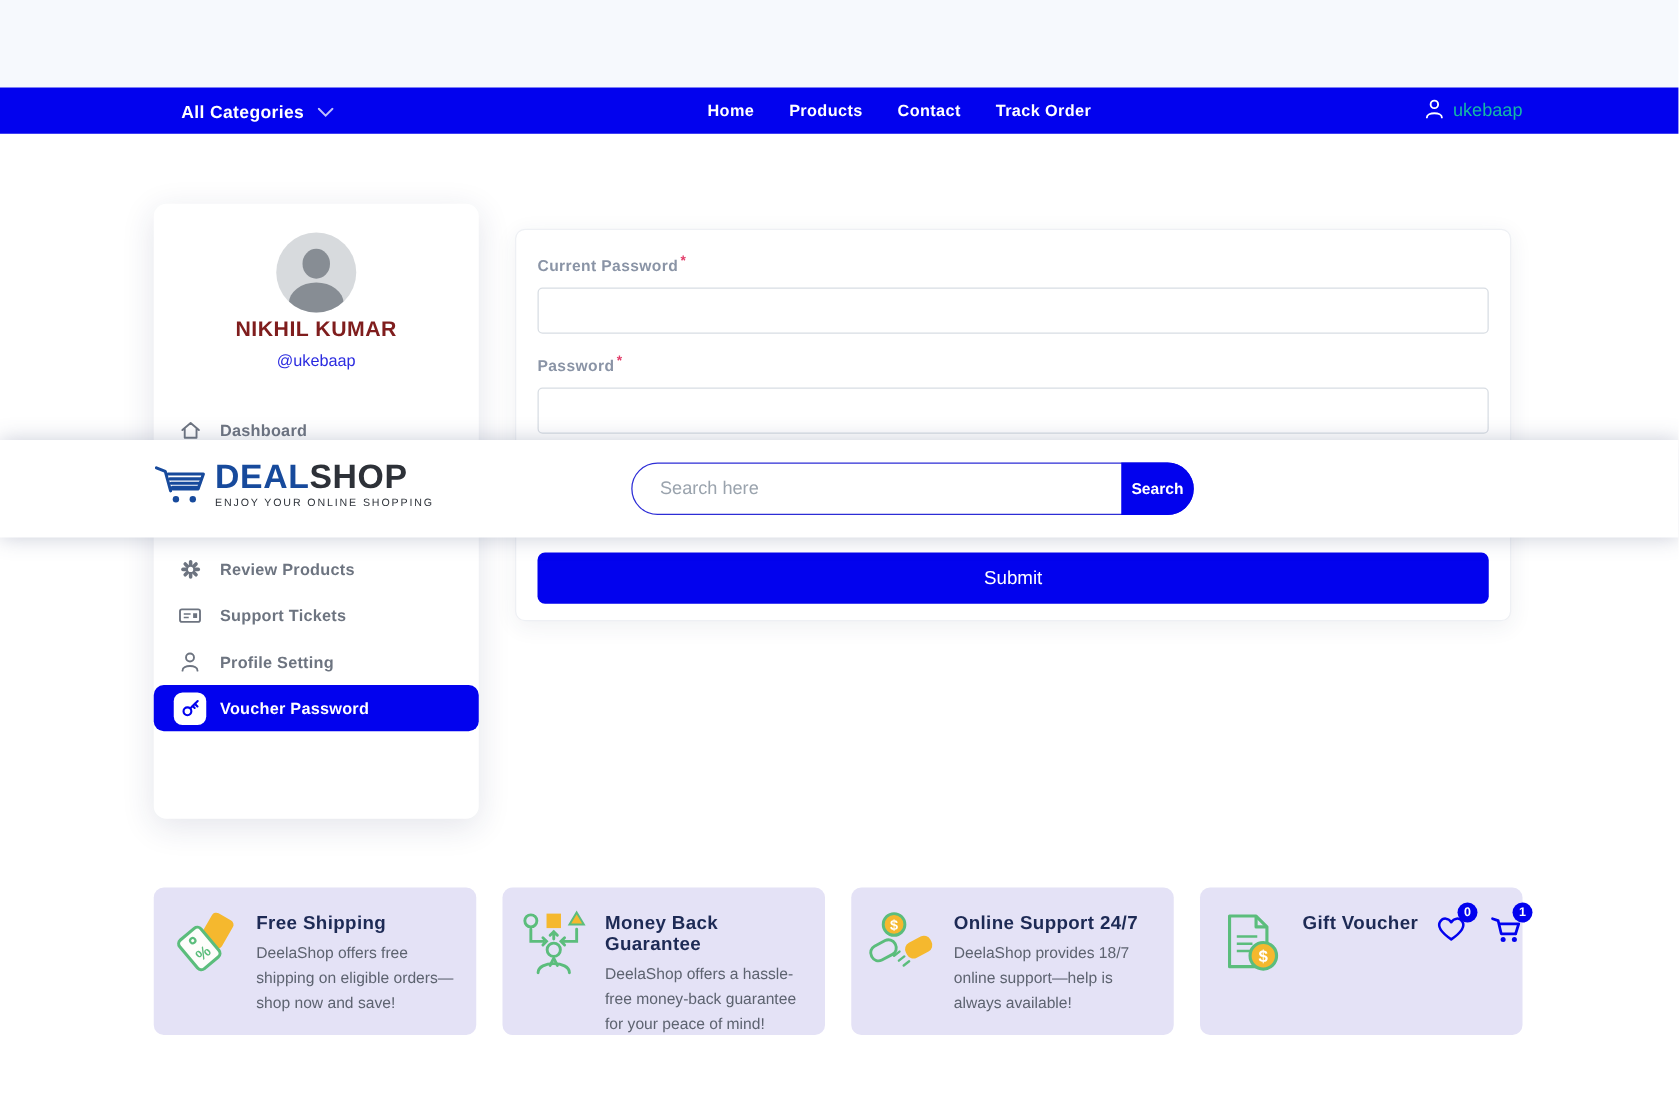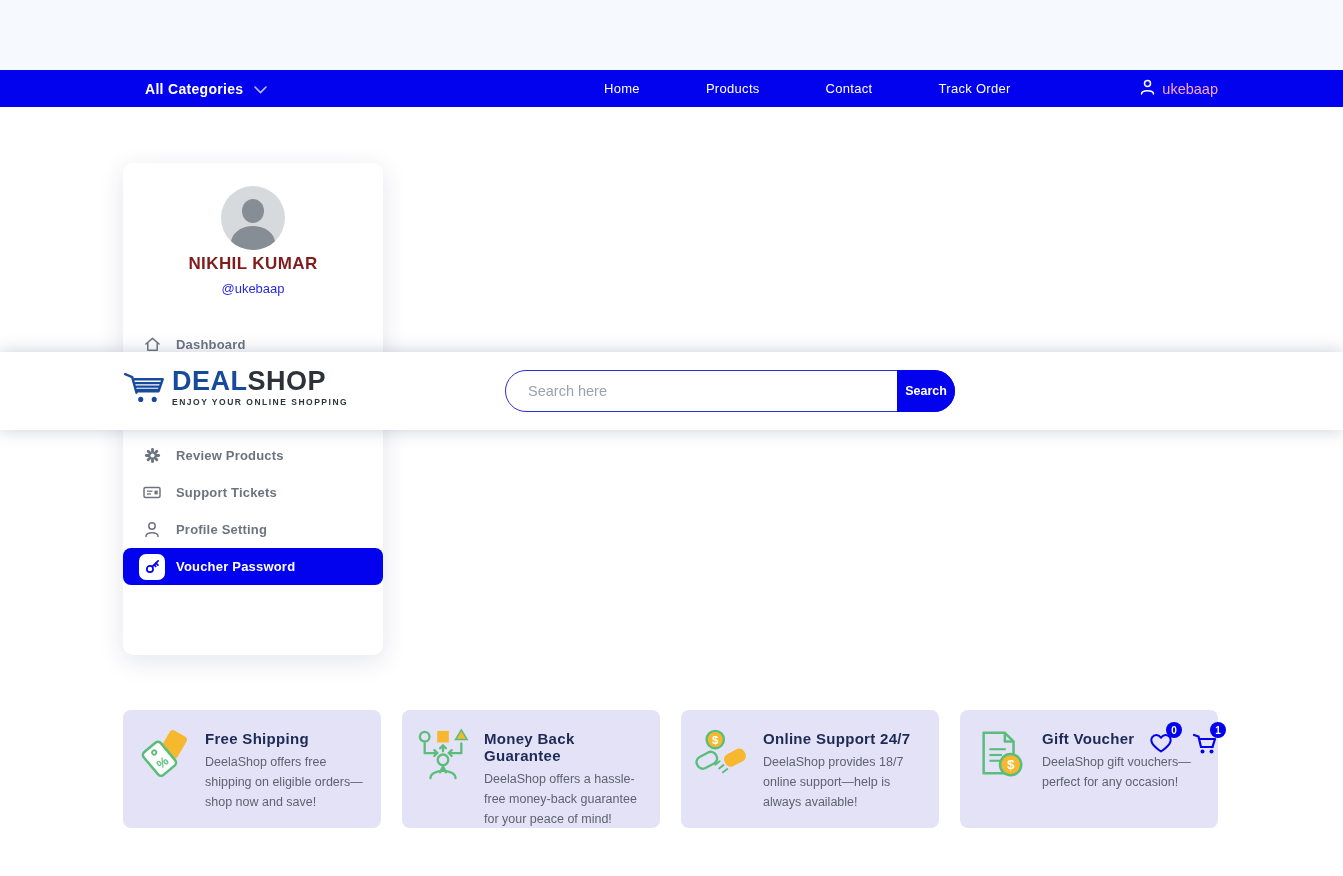--- a/index.html
+++ b/index.html
@@ -10,22 +10,22 @@
   }
   html,body{margin:0;padding:0;}
   body{font-family:"Liberation Sans", sans-serif; background:#fff;}
   .page{position:relative;width:1343px;height:876px;overflow:hidden;background:#fff;}
 
   
   .top-strip{position:absolute;top:0;left:0;width:100%;height:70px;background:#f6f9fd;}
   .navbar{position:absolute;top:70px;left:0;width:100%;height:37px;background:var(--blue);}
   .nav-categories{position:absolute;left:145px;top:0;height:37px;display:flex;align-items:center;gap:11px;color:#fff;font-weight:bold;font-size:14px;letter-spacing:.3px;cursor:pointer;}
   .nav-links{position:absolute;left:566px;top:0;height:37px;display:flex;align-items:center;gap:28px;}
-  .nav-link{color:#fff;font-weight:normal;font-size:13px;letter-spacing:.3px;cursor:pointer;margin-left:38px;}
-  .nav-user{position:absolute;right:125px;top:0;height:37px;display:flex;align-items:center;gap:7px;color:#f9a8d4;font-size:14.5px;cursor:pointer;}
+  .nav-link{color:#fff;font-weight:bold;font-size:13px;letter-spacing:.3px;cursor:pointer;}
+  .nav-user{position:absolute;right:125px;top:0;height:37px;display:flex;align-items:center;gap:7px;color:#14b8a6;font-size:14.5px;cursor:pointer;}
 
   
   .sidebar{position:absolute;left:123px;top:163px;width:260px;height:492px;background:#fff;border-radius:10px;box-shadow:0 6px 26px rgba(30,40,90,.12);z-index:5;}
   .avatar{width:64px;height:64px;border-radius:50%;background:#d7dadd;margin:23px auto 0;position:relative;overflow:hidden;}
   .avatar::before{content:"";position:absolute;top:13px;left:50%;transform:translateX(-50%);width:22px;height:24px;border-radius:50%;background:#878d94;}
   .avatar::after{content:"";position:absolute;top:40px;left:50%;transform:translateX(-50%);width:44px;height:34px;border-radius:50%;background:#878d94;}
   .profile-name{text-align:center;margin-top:4px;color:#7f1d1d;font-weight:bold;font-size:17px;letter-spacing:.4px;}
   .profile-handle{text-align:center;margin-top:7px;color:#2a2ae0;font-size:13px;}
   .menu{margin-top:30px;}
   .menu-item{height:37px;display:flex;align-items:center;padding-left:16px;gap:11px;color:#6d7480;font-size:13px;font-weight:bold;letter-spacing:.2px;cursor:pointer;}
@@ -34,21 +34,21 @@
   .menu-item.active{background:var(--blue);border-radius:8px;color:#fff;}
   .menu-item.active .mi-ico{background:#fff;border-radius:7px;}
 
   
   .overlay-bar{position:absolute;top:352px;left:0;width:100%;height:78px;background:#fff;box-shadow:0 0 16px rgba(80,90,130,.30);z-index:20;}
   .logo{position:absolute;left:123px;top:15px;display:flex;align-items:flex-start;gap:5px;cursor:pointer;}
   .logo-text{display:flex;flex-direction:column;}
   .logo-word{font-size:27px;font-weight:bold;line-height:28px;letter-spacing:.5px;}
   .logo-word .deal{color:var(--logo-blue);}
   .logo-word .shop{color:#2d3138;}
-  .logo-tagline{font-size:8.5px;font-weight:bold;letter-spacing:1.5px;color:#2f343b;margin-top:2px;}
+  .logo-tagline{font-size:8.5px;font-weight:normal;letter-spacing:1.5px;color:#2f343b;margin-top:2px;}
   .search-wrap{position:absolute;left:505px;top:18px;width:450px;height:42px;}
   .search-input{width:100%;height:100%;box-sizing:border-box;border:1px solid #2d2dd6;border-radius:22px;padding:0 72px 0 22px;font-size:14.5px;color:#334;outline:none;font-family:"Liberation Sans",sans-serif;}
   .search-input::placeholder{color:#9aa3ad;}
   .search-btn{position:absolute;right:0;top:0;width:58px;height:42px;background:var(--blue);color:#fff;border:none;border-radius:0 22px 22px 0;font-weight:bold;font-size:12.5px;cursor:pointer;font-family:"Liberation Sans",sans-serif;}
   .icon-wrap{position:absolute;width:28px;height:28px;cursor:pointer;}
   .icon-heart{left:1147px;top:376px;}
   .icon-cart{left:1191px;top:376px;}
   .badge{position:absolute;top:-6px;right:-7px;min-width:16px;height:16px;border-radius:50%;background:var(--blue);color:#fff;font-size:10px;font-weight:bold;display:flex;align-items:center;justify-content:center;}
 
   
@@ -177,20 +177,31 @@
               </g>
             </svg>
         </span>
         <span>Voucher Password</span>
       </div>
 
 
     </div>
   </div>
 
+  <div class="form-card">
+    <label class="field-label">
+      <span>Current Password</span><span class="req">*</span>
+    </label>
+    <input class="text-input" type="password" value="" style="">
+    <label class="field-label lbl2">
+      <span>Password</span><span class="req">*</span>
+    </label>
+    <input class="text-input" type="password" value="" style="">
+    <button class="submit-btn">Submit</button>
+  </div>
 
   <div class="overlay-bar">
     <div class="logo">
       <span>
         <svg width="44" height="40" viewBox="0 0 62 50">
             <g stroke="#174a9c" fill="none" stroke-width="3.4" stroke-linecap="round" stroke-linejoin="round">
               <path d="M3 7 L13 11 L19 33"></path>
               <path d="M16 14 H56 L50 31 H20"></path>
               <path d="M18 19.5 H53"></path>
               <path d="M19.5 24.5 H51.5"></path>
@@ -303,18 +314,17 @@
             <path d="M32 5 V14 H41" fill="none" stroke="#5bbd7c" stroke-width="2.6" stroke-linejoin="round"></path>
             <line x1="16" y1="22" x2="33" y2="22" stroke="#5bbd7c" stroke-width="2.2"></line>
             <line x1="16" y1="28" x2="29" y2="28" stroke="#5bbd7c" stroke-width="2.2"></line>
             <line x1="16" y1="34" x2="27" y2="34" stroke="#5bbd7c" stroke-width="2.2"></line>
             <circle cx="38" cy="38" r="11" fill="#f5b82e" stroke="#5bbd7c" stroke-width="2.6"></circle>
             <text x="38" y="43" text-anchor="middle" font-size="14" font-weight="bold" fill="#fff" font-family="Liberation Sans, sans-serif">$</text>
           </svg>
       </span>
       <div class="feature-body">
         <div class="feature-title">Gift Voucher</div>
-        <div class="feature-text">DeelaShop gift vouchers—perfect for any occasion!</div>
       </div>
     </div>
 
   </div>
 </div>
 
 </body></html>

